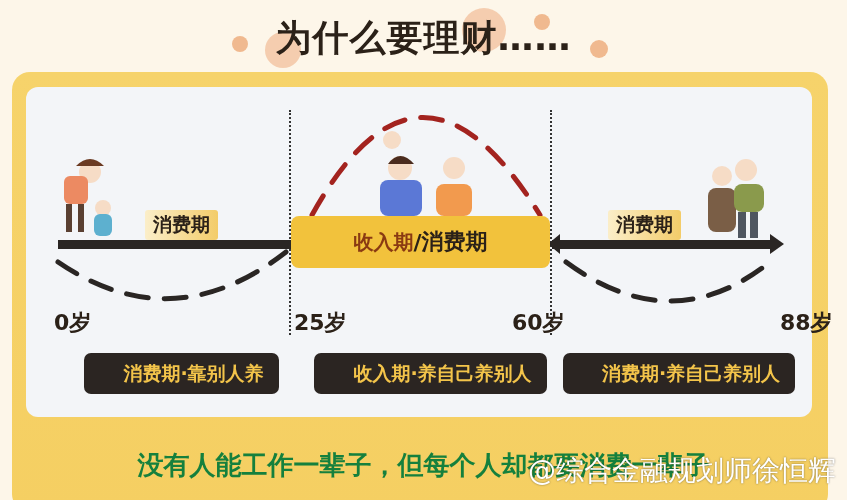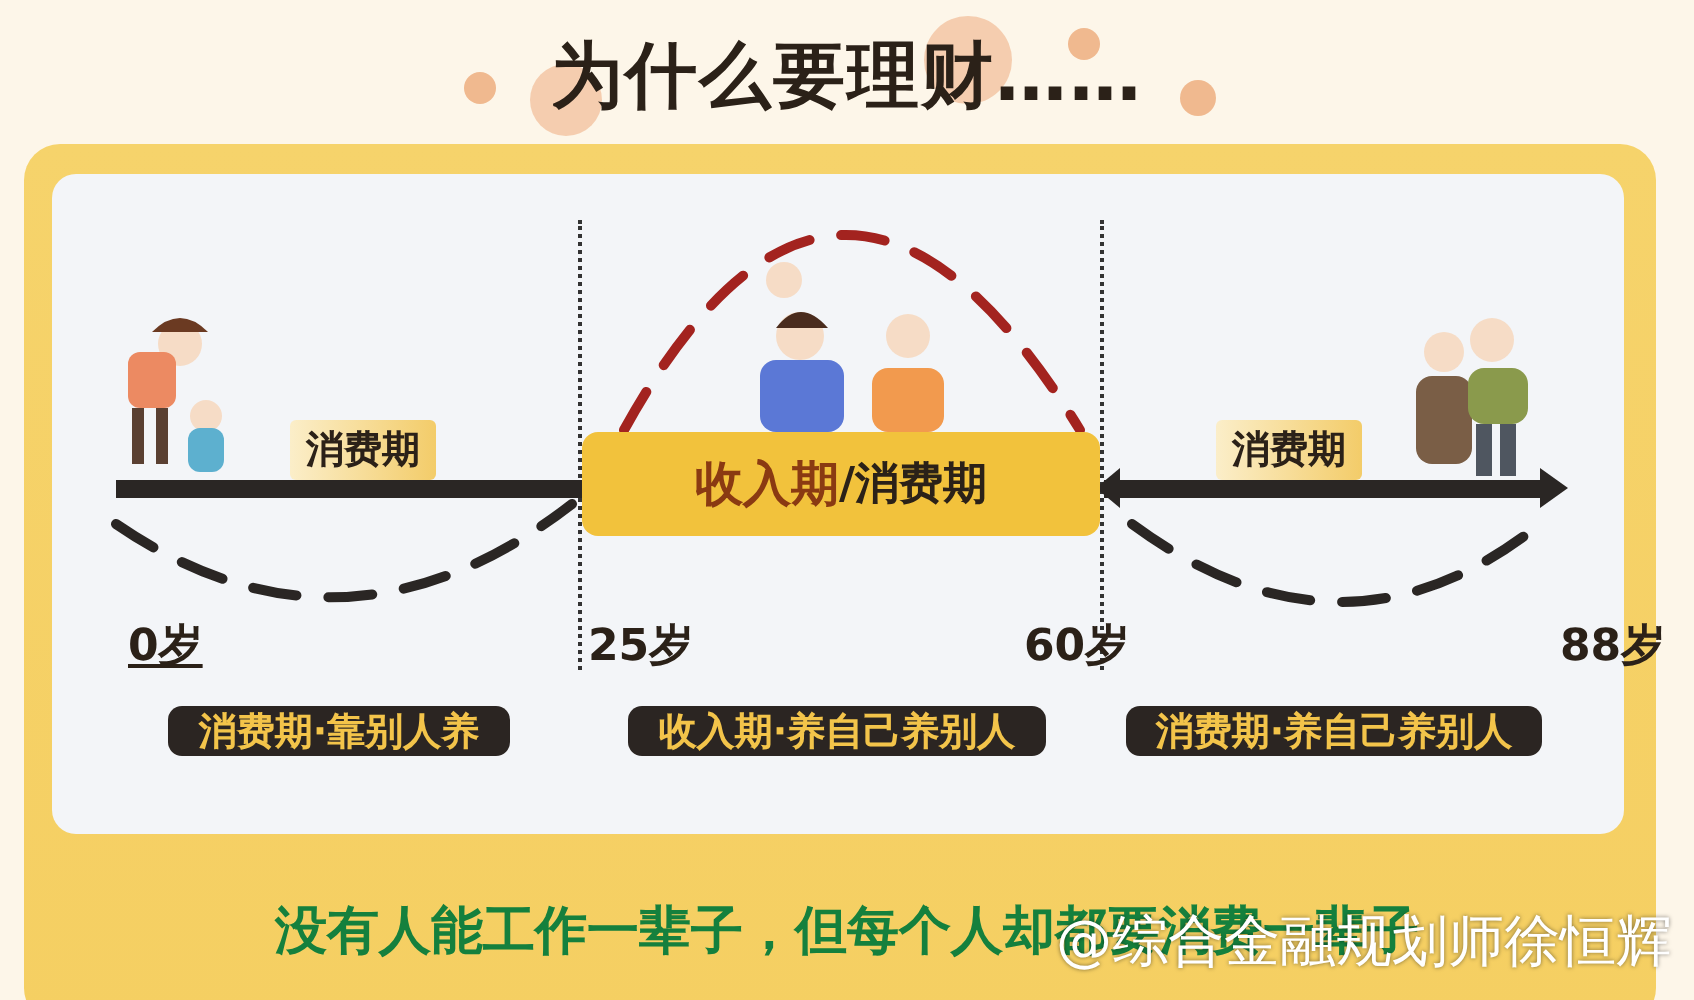--- a/index.html
+++ b/index.html
@@ -37,29 +37,29 @@
       position: absolute; padding: 2px 8px; font-size: 19px; font-weight: bold;
       color: #2b2118; background: linear-gradient(90deg, #fbeec9, #f3cc69);
       border-radius: 3px;
     }
     .center-box {
       position: absolute; left: 291px; top: 216px; width: 259px; height: 52px;
       background: #f2c23c; border-radius: 8px;
       display: flex; align-items: center; justify-content: center;
       font-size: 22px; font-weight: bold;
     }
-    .center-box .a { color: #8a3a12; font-size: 24px; }
+    .center-box .a { color: #8a3a12; font-size: 20px; }
     .center-box .b { color: #2b2118; }
     .age {
       position: absolute; top: 308px; font-size: 22px; font-weight: bold; color: #2b2118;
     }
     .pill {
-      position: absolute; top: 353px; height: 25px; background: #2b2522;
+      position: absolute; top: 353px; height: 41px; background: #2b2522;
       border-radius: 7px; display: flex; align-items: center; justify-content: center;
-      color: #f3c44a; font-size: 19px; font-weight: bold;
+      color: #f3c44a; font-size: 19px; font-weight: bold; padding-left: 24px;
     }
     .footer {
       position: absolute; left: 0; width: 847px; top: 448px; text-align: center;
       font-size: 26px; font-weight: bold; color: #15803d;
     }
     .watermark {
       position: absolute; left: 528px; top: 452px; font-size: 28px; color: #ffffff;
       text-shadow: 0 0 2px rgba(0,0,0,0.5);
     }
     svg { position: absolute; left: 0; top: 0; }
@@ -121,21 +121,21 @@
 </svg>
 
 <div class="phase-tag" style="left:145px;top:210px;">消费期</div>
 <div class="center-box">
   <span class="a">收入期</span>
   <span class="b">/</span>
   <span class="b">消费期</span>
 </div>
 <div class="phase-tag" style="left:608px;top:210px;">消费期</div>
 
-<div class="age" style="left:64px;text-decoration:underline;">0岁</div>
+<div class="age" style="left:54px;">0岁</div>
 <div class="age" style="left:267px;margin-left:27px;">25岁</div>
 <div class="age" style="left:512px;">60岁</div>
 <div class="age" style="left:780px;">88岁</div>
 
 <div class="pill" style="left:84px;width:171px;">消费期·靠别人养</div>
 <div class="pill" style="left:314px;width:209px;">收入期·养自己养别人</div>
 <div class="pill" style="left:563px;width:208px;">消费期·养自己养别人</div>
 
 <div class="footer">没有人能工作一辈子，但每个人却都要消费一辈子</div>
 <div class="watermark">@综合金融规划师徐恒辉</div>

